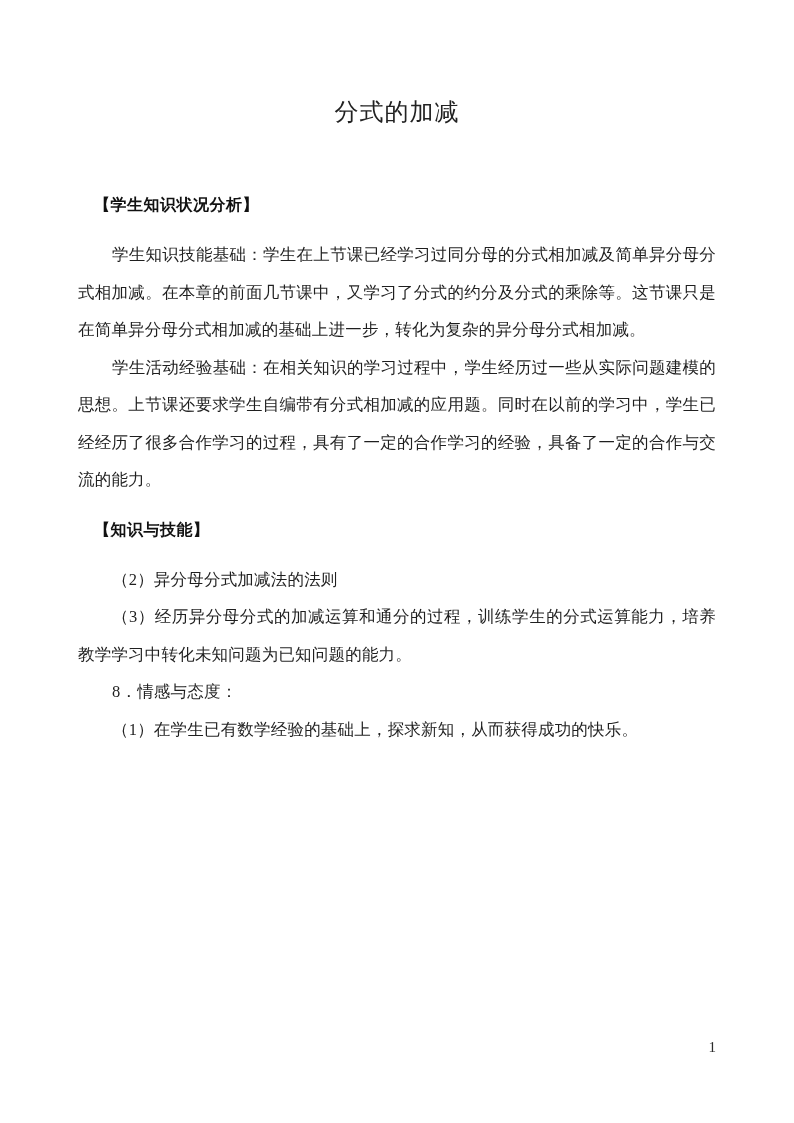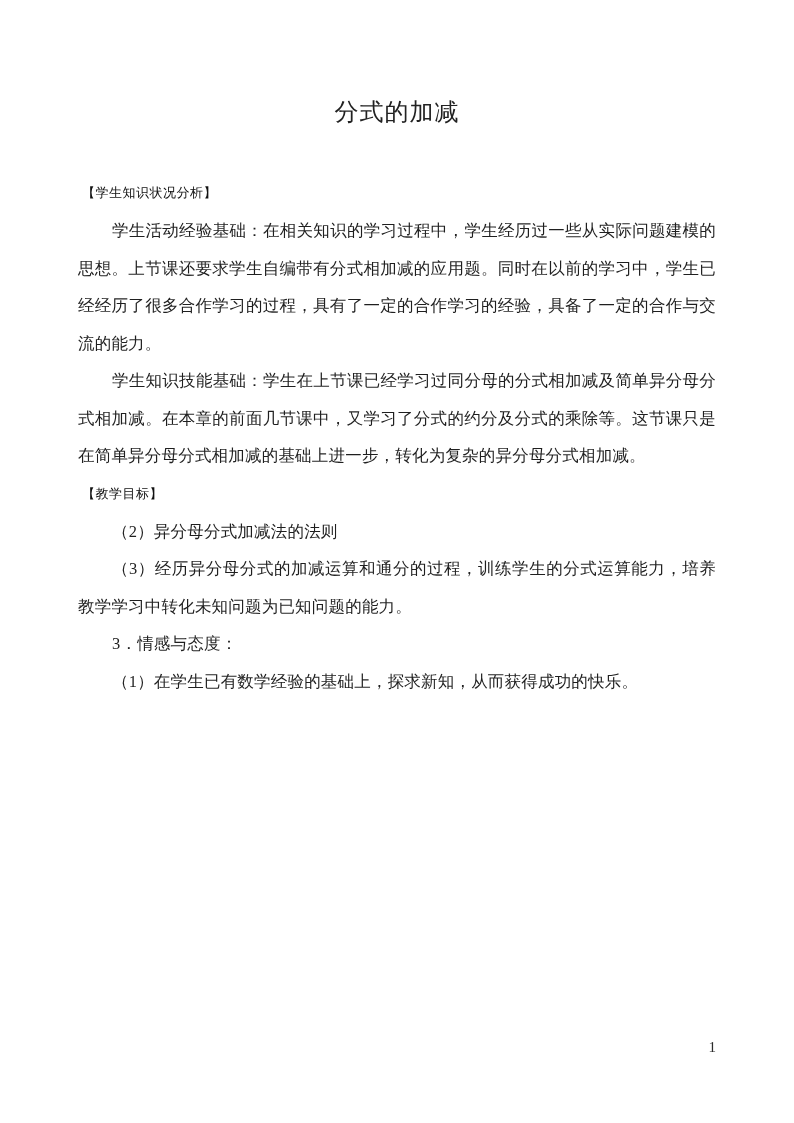--- a/index.html
+++ b/index.html
@@ -27,24 +27,24 @@
     text-align: center;
     font-size: 24px;
     line-height: 32px;
     font-weight: 400;
     letter-spacing: 1px;
     margin: 0;
     padding-top: 96px;
     color: #222;
   }
   .section-head {
-    font-size: 13px;
+    font-size: 16px;
     line-height: 30px;
-    font-weight: normal;
-    margin: 4px;
+    font-weight: bold;
+    margin: 16px;
     color: #111;
     letter-spacing: 0.5px;
   }
   .gap-after-title {
     height: 46px;
   }
   .para {
     font-size: 16.5px;
     line-height: 37.5px;
     margin: 0;
@@ -76,36 +76,36 @@
 <div class="page">
 
   <div class="content">
 
     <h1 class="doc-title">分式的加减</h1>
 
     <div class="gap-after-title"></div>
 
     <h2 class="section-head">【学生知识状况分析】</h2>
 
+    <p class="para">学生知识技能基础：学生在上节课已经学习过同分母的分式相加减及简单异分母分式相加减。在本章的前面几节课中，又学习了分式的约分及分式的乘除等。这节课只是在简单异分母分式相加减的基础上进一步，转化为复杂的异分母分式相加减。</p>
+
     <p class="para">学生活动经验基础：在相关知识的学习过程中，学生经历过一些从实际问题建模的思想。上节课还要求学生自编带有分式相加减的应用题。同时在以前的学习中，学生已经经历了很多合作学习的过程，具有了一定的合作学习的经验，具备了一定的合作与交流的能力。</p>
 
-    <p class="para">学生知识技能基础：学生在上节课已经学习过同分母的分式相加减及简单异分母分式相加减。在本章的前面几节课中，又学习了分式的约分及分式的乘除等。这节课只是在简单异分母分式相加减的基础上进一步，转化为复杂的异分母分式相加减。</p>
-
-    <h2 class="section-head">【教学目标】</h2>
+    <h2 class="section-head">【知识与技能】</h2>
 
 
 
     <p class="para list-item">（2）异分母分式加减法的法则</p>
 
 
     <p class="para list-item">（3）经历异分母分式的加减运算和通分的过程，训练学生的分式运算能力，培养教学学习中转化未知问题为已知问题的能力。</p>
 
 
 
-    <p class="para num-item">3．情感与态度：</p>
+    <p class="para num-item">8．情感与态度：</p>
 
     <p class="para list-item">（1）在学生已有数学经验的基础上，探求新知，从而获得成功的快乐。</p>
 
   </div>
 
   <div class="page-number">1</div>
 
 </div>
 
 </body></html>

